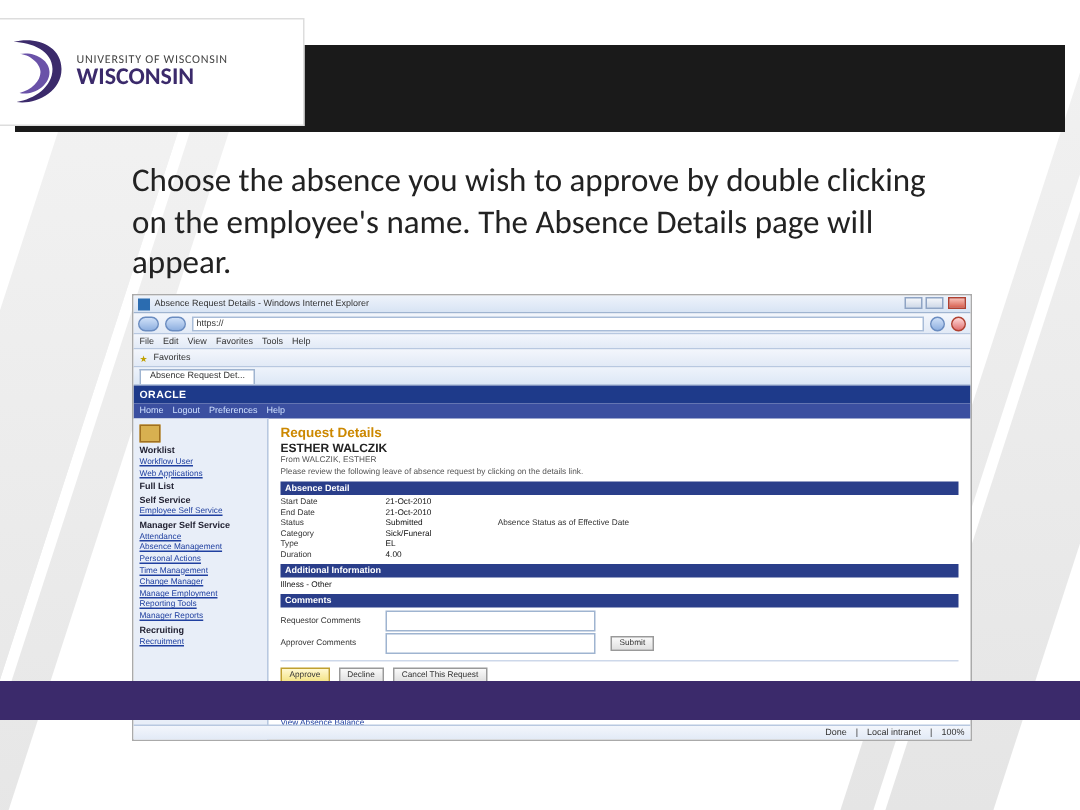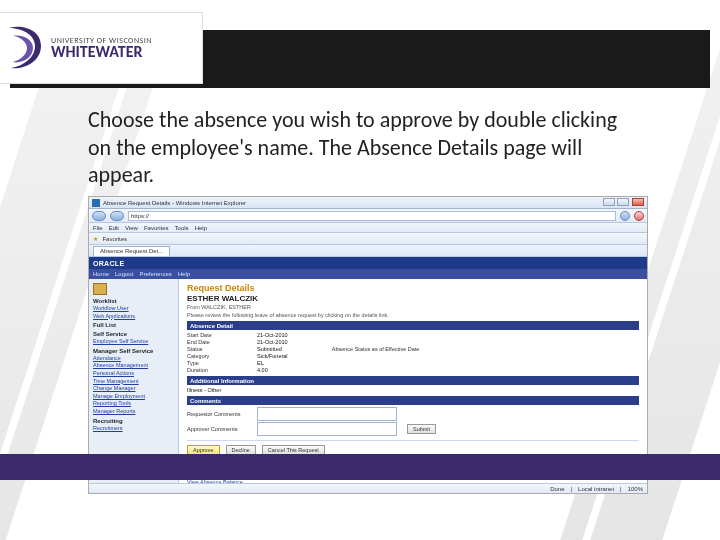--- a/index.html
+++ b/index.html
@@ -91,21 +91,21 @@
 
   <div class="header-bar">
     <div class="header-black"></div>
     <div class="logo-box">
       <svg class="logo-swirl" viewBox="0 0 40 48">
         <path d="M4 4 C18 0 36 6 36 22 C36 38 18 46 6 44 C18 42 30 34 30 22 C30 10 16 4 4 4 Z" fill="#3b2a6b"></path>
         <path d="M8 12 C18 10 28 16 28 24 C28 34 16 40 8 38 C16 36 22 30 22 24 C22 18 14 12 8 12 Z" fill="#6a52a8"></path>
       </svg>
       <div class="logo-text">
         <span class="logo-top">UNIVERSITY OF WISCONSIN</span>
-        <span class="logo-bottom">WHITEWATER</span>
+        <span class="logo-bottom">WISCONSIN</span>
       </div>
     </div>
   </div>
 
   <div class="instruction">Choose the absence you wish to approve by double clicking on the employee's name.  The Absence Details page will appear.</div>
 
   <div class="shot">
 
     <div class="titlebar">
       <span class="ico"></span>

